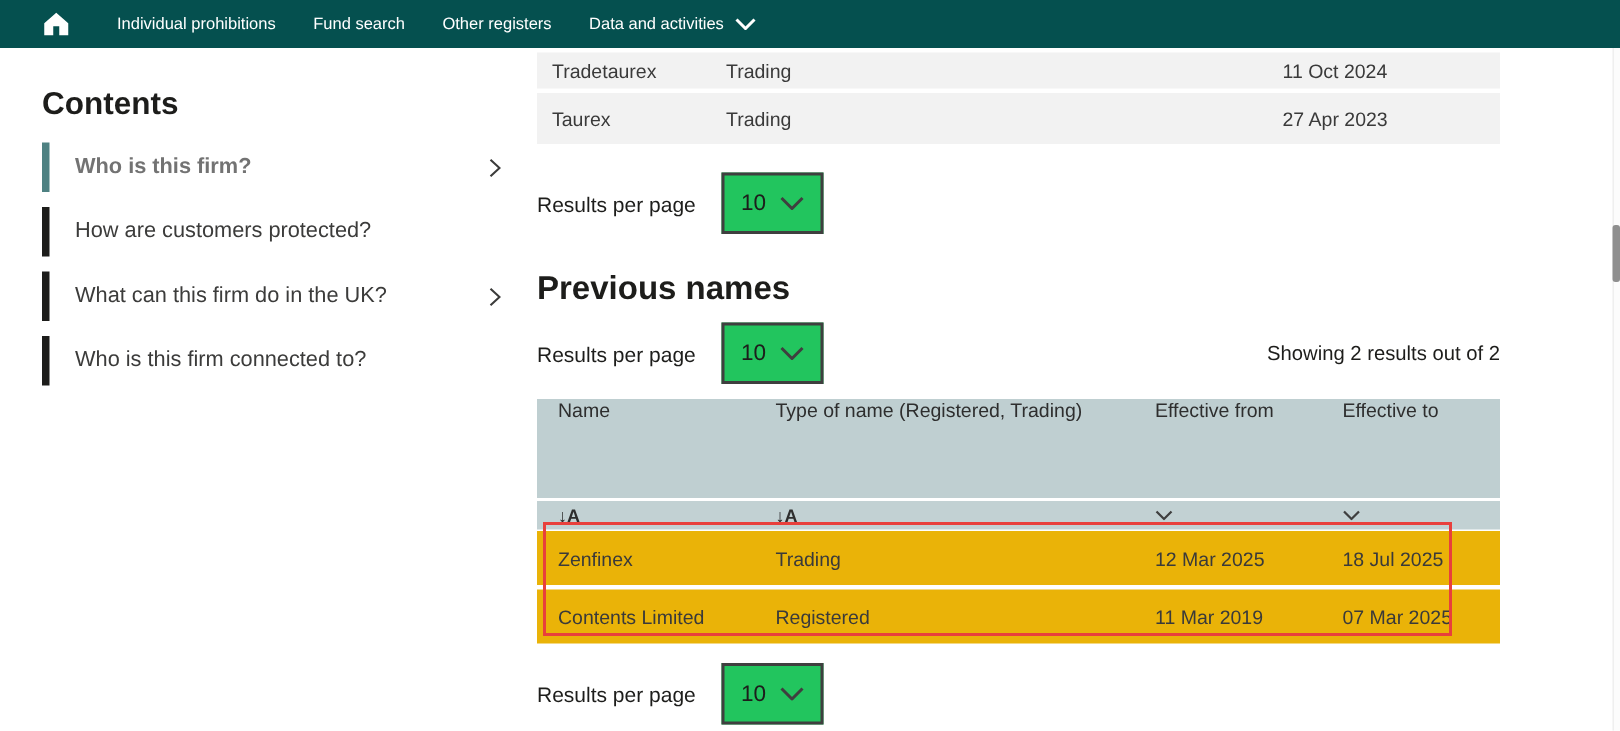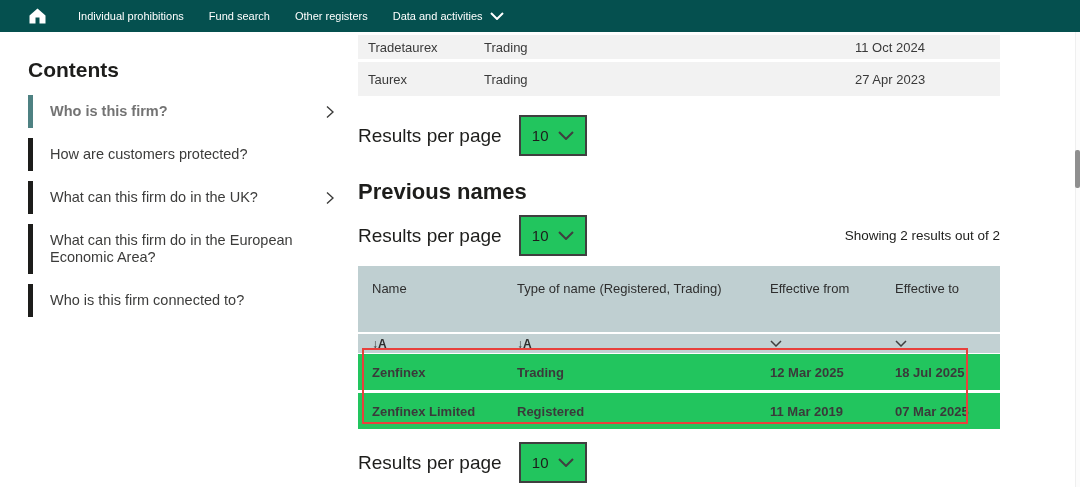--- a/index.html
+++ b/index.html
@@ -20,35 +20,35 @@
   .side-chevron { position:absolute; right:6px; top:50%; transform:translateY(-50%); display:flex; }
 
   
   .main { position:absolute; left:358px; top:34px; width:642px; }
 
   .trow { background:#f2f2f2; display:grid; grid-template-columns:116px 371px 1fr; align-items:center; padding-left:10px; font-size:13px; color:#3a3a3a; }
   .trow.clip { height:24px; margin-top:1px; }
   .trow.full { height:34px; margin-top:3px; }
 
   .rpp { display:flex; align-items:center; height:41px; }
-  .rpp-label { font-size:19px; color:#1d1d1b; margin-right:17px; }
+  .rpp-label { font-size:14px; color:#1d1d1b; margin-right:17px; }
   .rpp-select { width:68px; height:41px; border:2px solid #3f3f3f; background:#22c55e; display:flex; align-items:center; justify-content:center; gap:9px; font-size:15px; color:#1d1d1b; cursor:pointer; }
   .rpp-top { margin-top:19px; }
   .rpp-bottom { margin-top:13px; }
 
   h1.prev-names { margin-top:24px; font-size:22px; line-height:24px; font-weight:700; color:#1d1d1b; }
 
   .rpp-row { margin-top:11px; display:flex; align-items:center; justify-content:space-between; }
   .showing { font-size:13.5px; color:#1d1d1b; }
 
   .ptable { margin-top:10px; }
   .pgrid { display:grid; grid-template-columns:145px 253px 125px 1fr; padding-left:14px; }
-  .phead { background:#bfcfd1; height:66px; align-items:start; padding-top:15px; font-size:13px; color:#2e2e2e; }
+  .phead { background:#bfcfd1; height:66px; align-items:start; font-size:13px; color:#2e2e2e; }
   .psort { background:#c2d1d3; height:19px; margin-top:2px; align-items:center; font-size:12px; font-weight:700; color:#2e2e2e; }
-  .prow { background:#22c55e; height:36px; align-items:center; font-size:13px; color:#3a3a3a;font-weight:bold; }
+  .prow { background:#eab308; height:36px; align-items:center; font-size:13px; color:#3a3a3a; }
   .prow.r1 { margin-top:1px; }
   .prow.r2 { margin-top:3px; }
   .sort-cell { display:flex; align-items:center; gap:1px; }
 
   
   .red-box { position:absolute; left:362px; top:348px; width:606px; height:76px; border:2px solid #e8403c; z-index:5; pointer-events:none; }
   .scroll-track { position:absolute; right:0; top:32px; width:5px; height:455px; background:#fcfcfc; border-left:1px solid #efefef; }
   .scroll-thumb { position:absolute; right:0; top:150px; width:5px; height:38px; background:#8f8f8f; border-radius:2px; cursor:pointer; }
 </style>
 </head>
@@ -92,23 +92,20 @@
   <div class="side-item">
     <span>What can this firm do in the UK?</span>
     <span class="side-chevron">
       <svg width="8" height="13" viewBox="0 0 8 13">
           <polyline points="1,1 7,6.5 1,12" fill="none" stroke="#3c3c3b" stroke-width="1.4"></polyline>
         </svg>
     </span>
   </div>
 
 
-  <div class="side-item">
-    <span>What can this firm do in the European Economic Area?</span>
-  </div>
 
   <div class="side-item">
     <span>Who is this firm connected to?</span>
   </div>
 </aside>
 
 <main class="main">
 
   <section>
     <div class="trow clip">
@@ -169,21 +166,21 @@
           </svg>
       </span>
     </div>
     <div class="pgrid prow r1">
       <span>Zenfinex</span>
       <span>Trading</span>
       <span>12 Mar 2025</span>
       <span>18 Jul 2025</span>
     </div>
     <div class="pgrid prow r2">
-      <span>Zenfinex Limited</span>
+      <span>Contents Limited</span>
       <span>Registered</span>
       <span>11 Mar 2019</span>
       <span>07 Mar 2025</span>
     </div>
   </section>
 
   <div class="rpp rpp-bottom">
     <span class="rpp-label">Results per page</span>
     <span class="rpp-select">
       <span>10</span>

